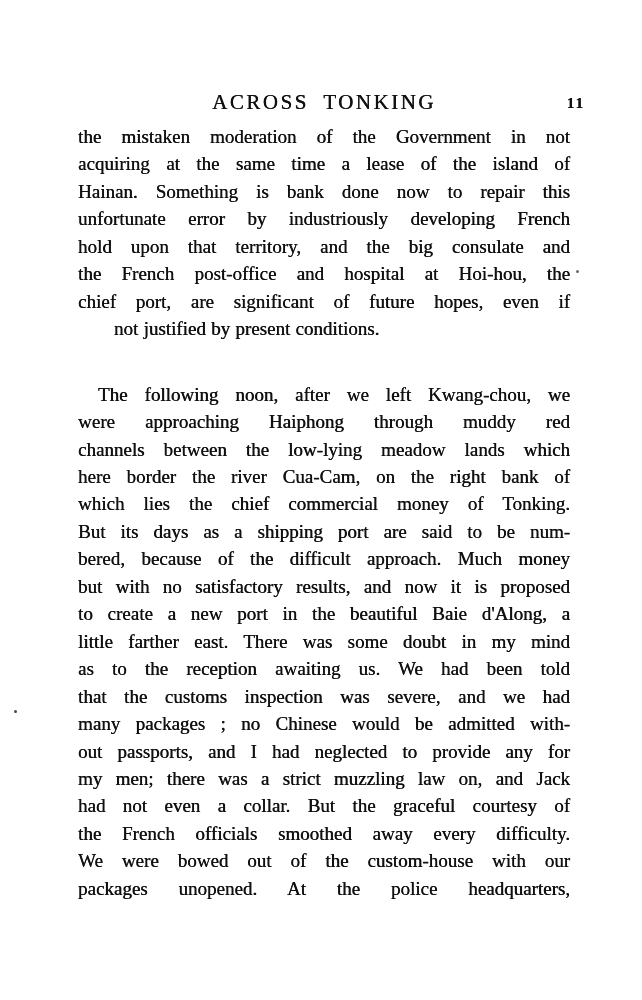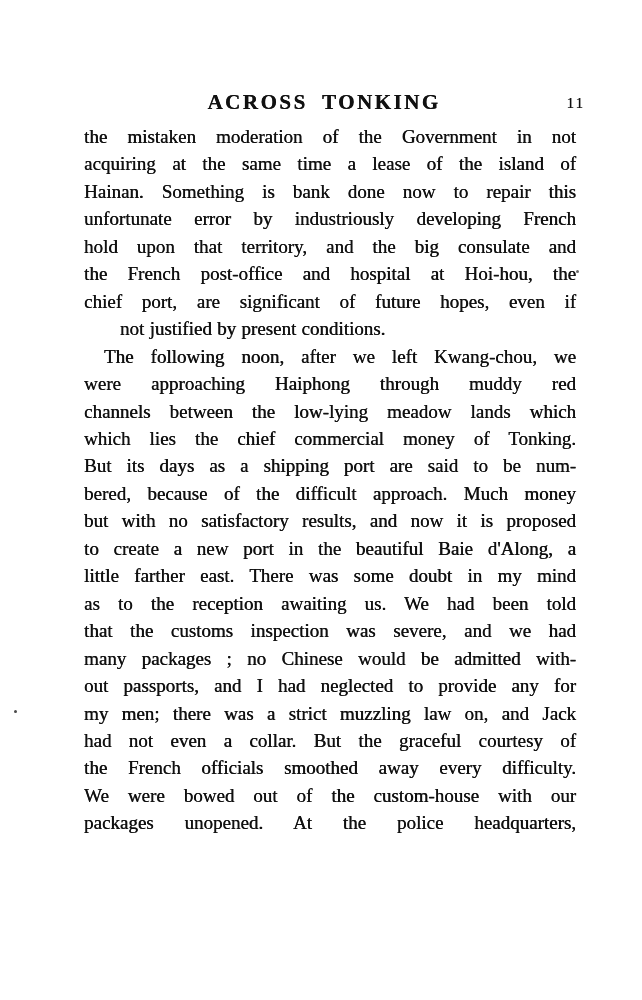--- a/index.html
+++ b/index.html
@@ -17,50 +17,50 @@
   }
   .running-header{
     position:absolute;
     top:90px;left:0;width:642px;height:26px;
   }
   .header-title{
     position:absolute;
     left:78px;width:492px;
     text-align:center;
     font-size:21px;
-    font-weight:bold;
+    font-weight:normal;
     letter-spacing:2.5px;
     word-spacing:7px;
     line-height:24px;
     text-shadow:0.3px 0 currentColor;
   }
   .page-number{
     position:absolute;
     right:57px;top:5px;
     font-size:15px;
-    font-weight:normal;
+    font-weight:bold;
     letter-spacing:2px;
     text-shadow:0.3px 0 currentColor;
     margin-left:47px;
   }
   .body-text{
     position:absolute;
-    left:84px;top:123px;
+    left:78px;top:123px;
     width:492px;
   }
   .line{
     font-size:19px;
     line-height:27.45px;
     white-space:normal;
     text-align:justify;
     text-align-last:justify;
     text-shadow:0.35px 0 currentColor;
     word-spacing:0.5px;
   }
-  .line.indent{ text-indent:20px; }
+  .line.indent{ text-indent:20px;margin-top:38px; }
   .line.lastline{ text-align-last:left;margin-left:36px; }
   .speck{
     position:absolute;
     background:#4a4a4a;
     border-radius:50%;
   }
   .speck-1{ left:14px; top:710px; width:3px; height:3px; }
   .speck-2{ left:576px; top:270px; width:3px; height:3px; background:#6a6a6a; }
 </style>
 </head>
@@ -78,20 +78,21 @@
       <div class="line">acquiring at the same time a lease of the island of</div>
       <div class="line">Hainan. Something is bank done now to repair this</div>
       <div class="line">unfortunate error by industriously developing French</div>
       <div class="line">hold upon that territory, and the big consulate and</div>
       <div class="line">the French post-office and hospital at Hoi-hou, the</div>
       <div class="line">chief port, are significant of future hopes, even if</div>
       <div class="line lastline">not justified by present conditions.</div>
       <div class="line indent">The following noon, after we left Kwang-chou, we</div>
       <div class="line">were approaching Haiphong through muddy red</div>
       <div class="line">channels between the low-lying meadow lands which</div>
+      <div class="line">here border the river Cua-Cam, on the right bank of</div>
       <div class="line">which lies the chief commercial money of Tonking.</div>
       <div class="line">But its days as a shipping port are said to be num-</div>
       <div class="line">bered, because of the difficult approach. Much money</div>
       <div class="line">but with no satisfactory results, and now it is proposed</div>
       <div class="line">to create a new port in the beautiful Baie d'Along, a</div>
       <div class="line">little farther east. There was some doubt in my mind</div>
       <div class="line">as to the reception awaiting us. We had been told</div>
       <div class="line">that the customs inspection was severe, and we had</div>
       <div class="line">many packages ; no Chinese would be admitted with-</div>
       <div class="line">out passports, and I had neglected to provide any for</div>

